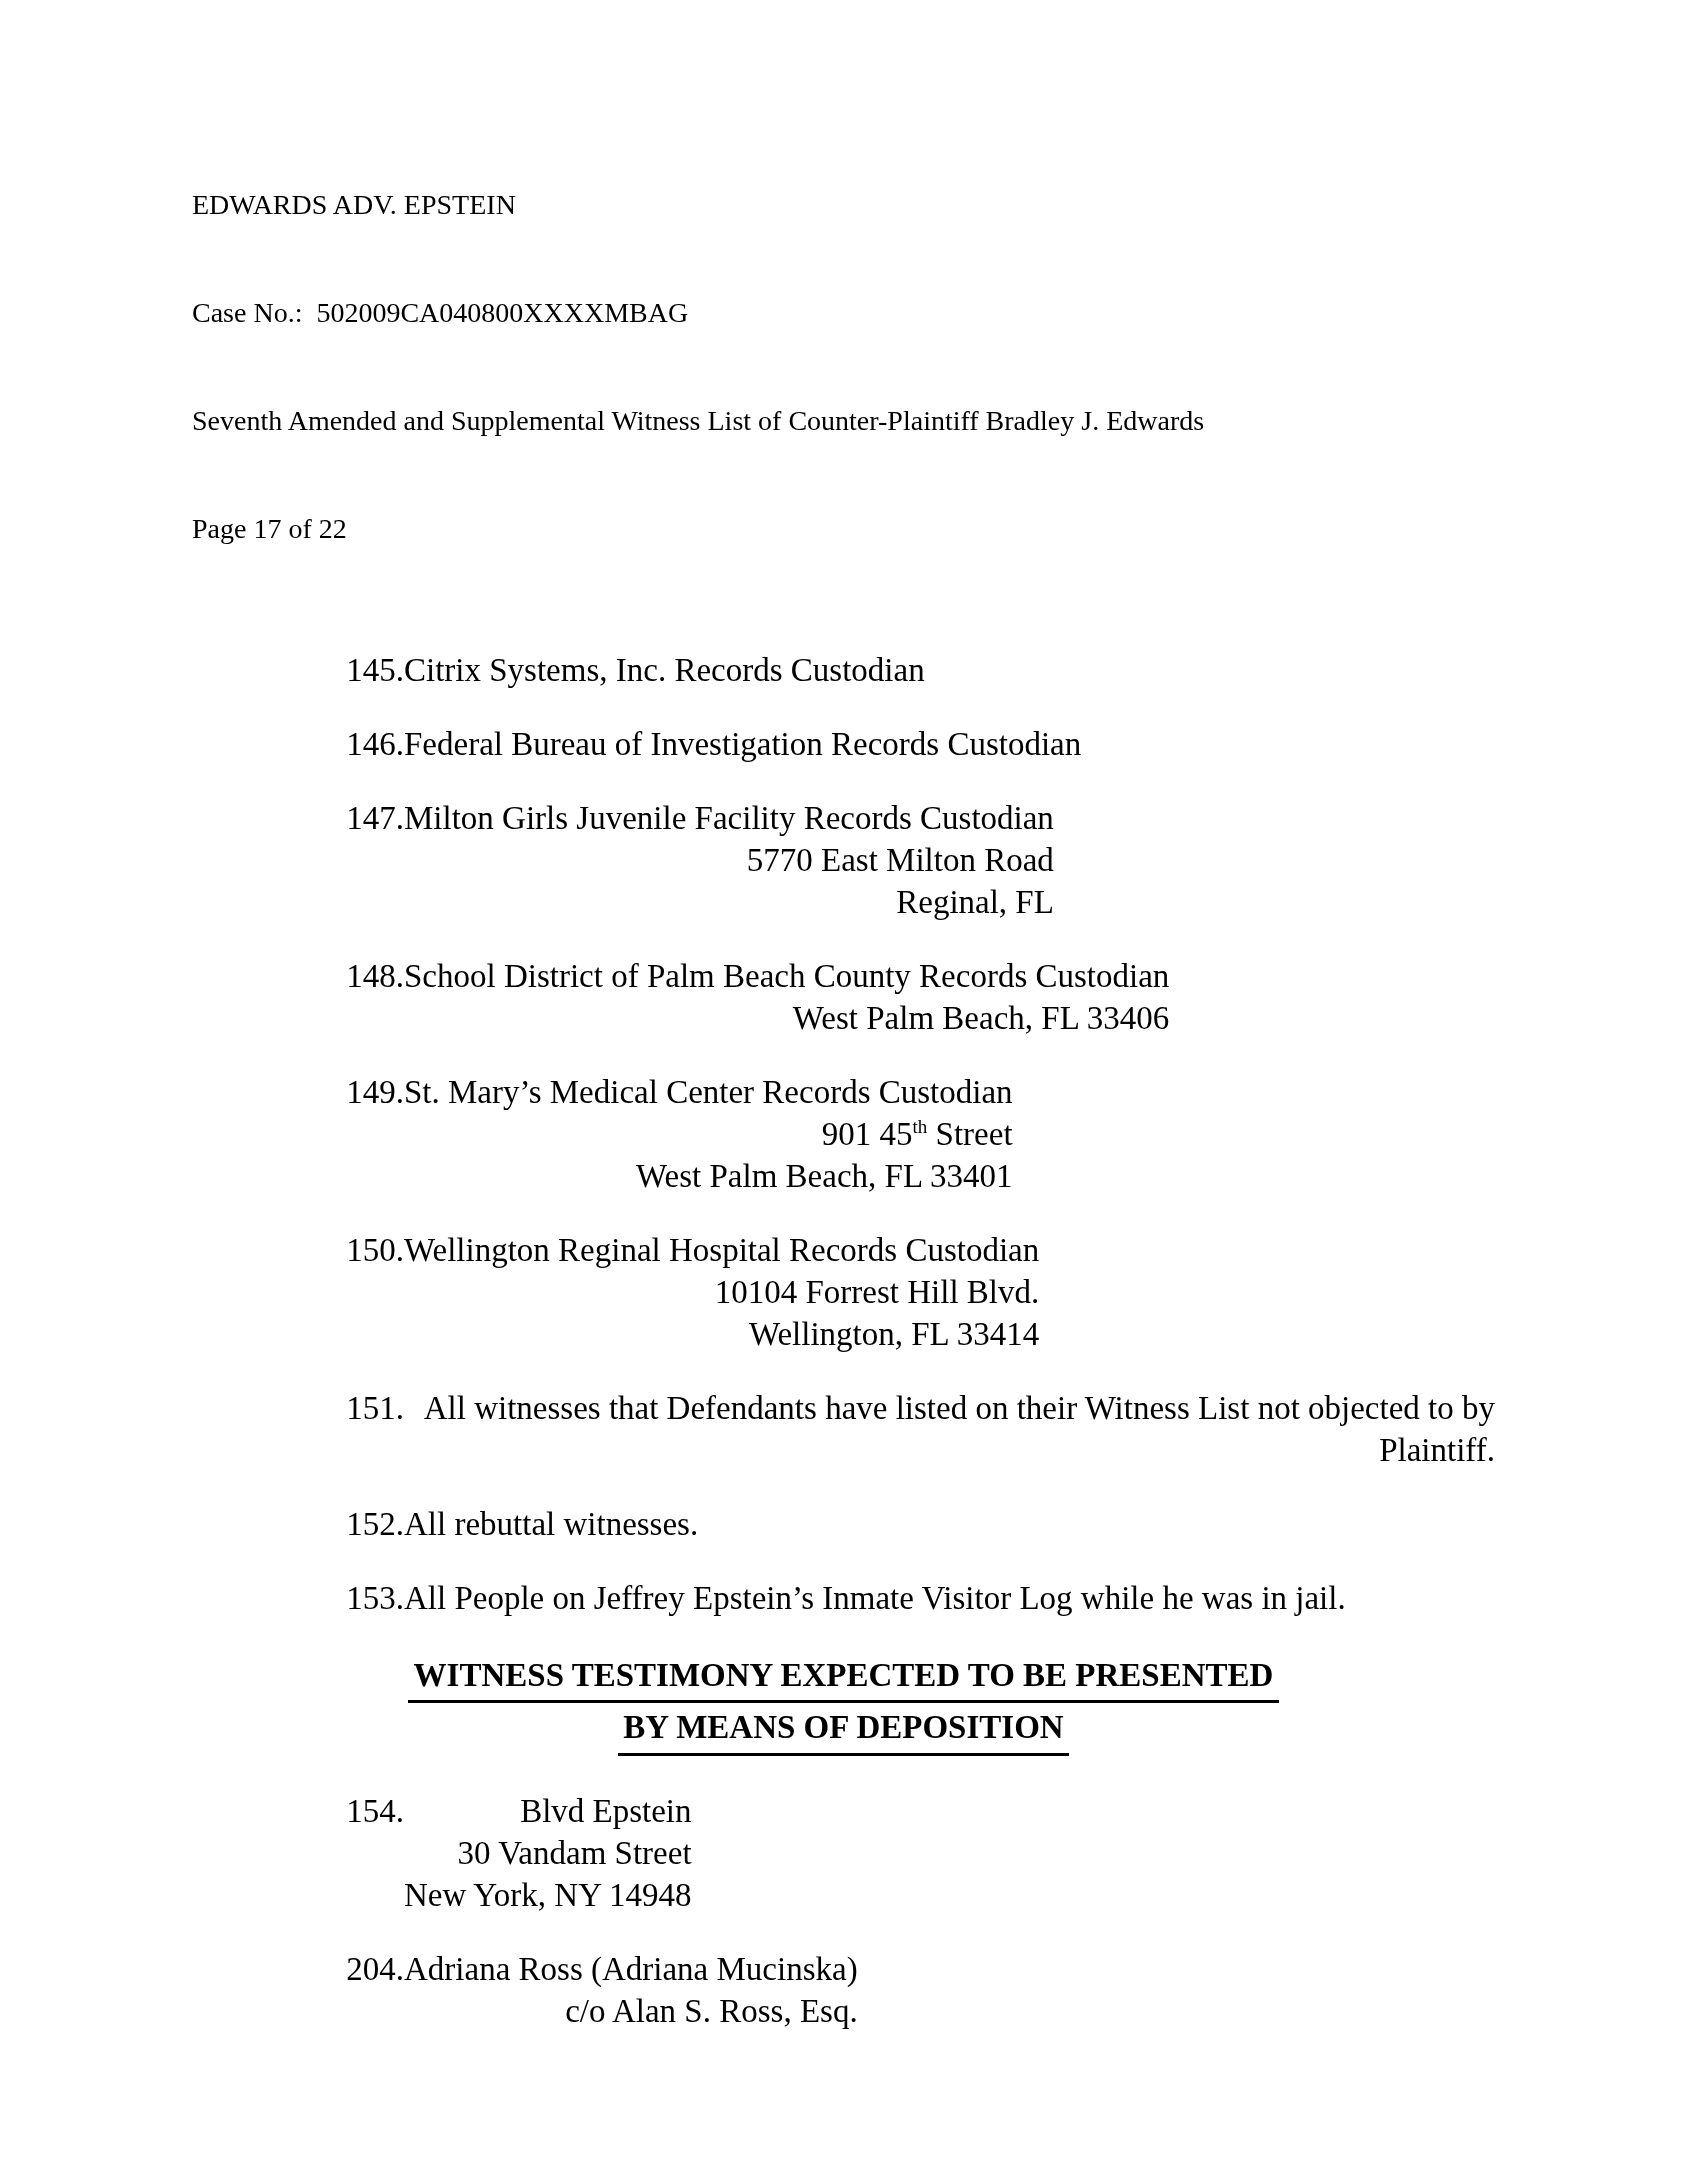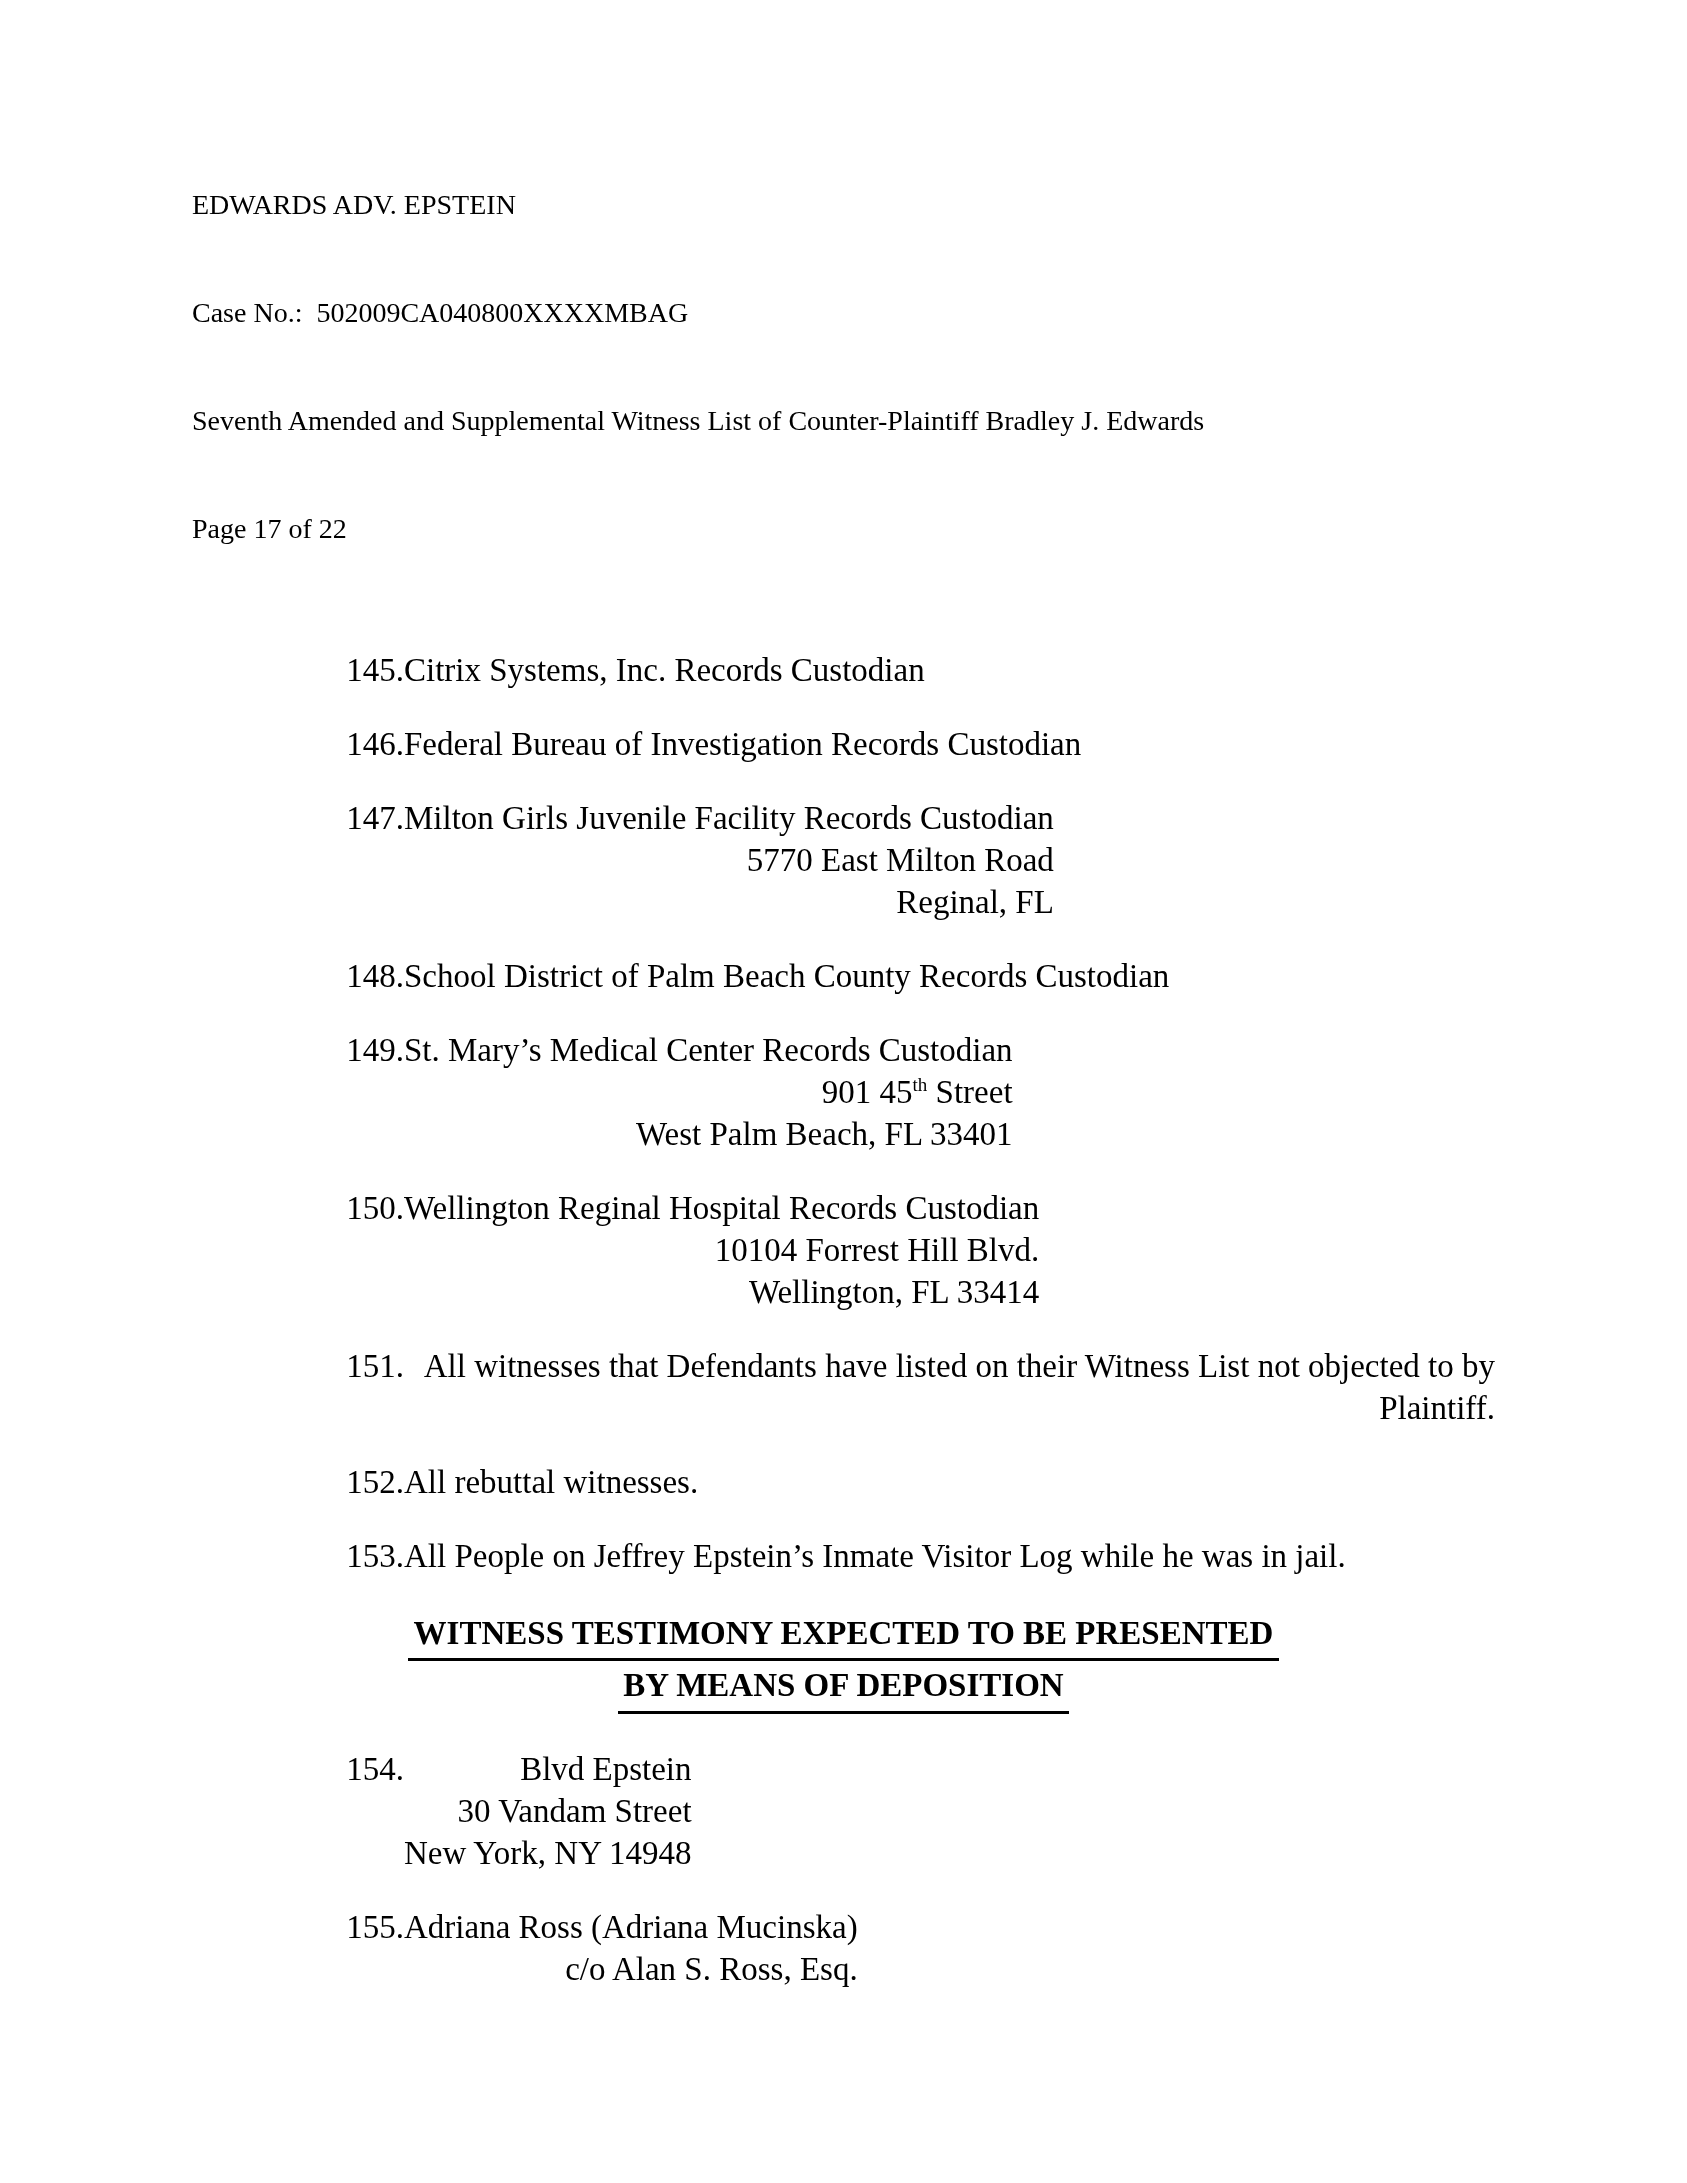--- a/index.html
+++ b/index.html
@@ -102,20 +102,21 @@
         <div class="line">Milton Girls Juvenile Facility Records Custodian</div>
         <div class="line">5770 East Milton Road</div>
         <div class="line">Reginal, FL</div>
       </div>
     </div>
 
     <div class="item">
       <span class="num">148.</span>
       <div class="txt">
         <div class="line">School District of Palm Beach County Records Custodian</div>
+        <div class="line">West Palm Beach, FL 33406</div>
       </div>
     </div>
 
     <div class="item">
       <span class="num">149.</span>
       <div class="txt">
         <div class="line">St. Mary’s Medical Center Records Custodian</div>
         <div class="line"><span>901 45</span><span class="sup">th</span><span> Street</span></div>
         <div class="line">West Palm Beach, FL 33401</div>
       </div>
@@ -159,21 +160,21 @@
     <div class="item">
       <span class="num">154.</span>
       <div class="txt">
         <div class="line">Blvd Epstein</div>
         <div class="line">30 Vandam Street</div>
         <div class="line">New York, NY 14948</div>
       </div>
     </div>
 
     <div class="item">
-      <span class="num">155.</span>
+      <span class="num">204.</span>
       <div class="txt">
         <div class="line">Adriana Ross (Adriana Mucinska)</div>
         <div class="line">c/o Alan S. Ross, Esq.</div>
       </div>
     </div>
 
   </main>
 </div>
 
 

